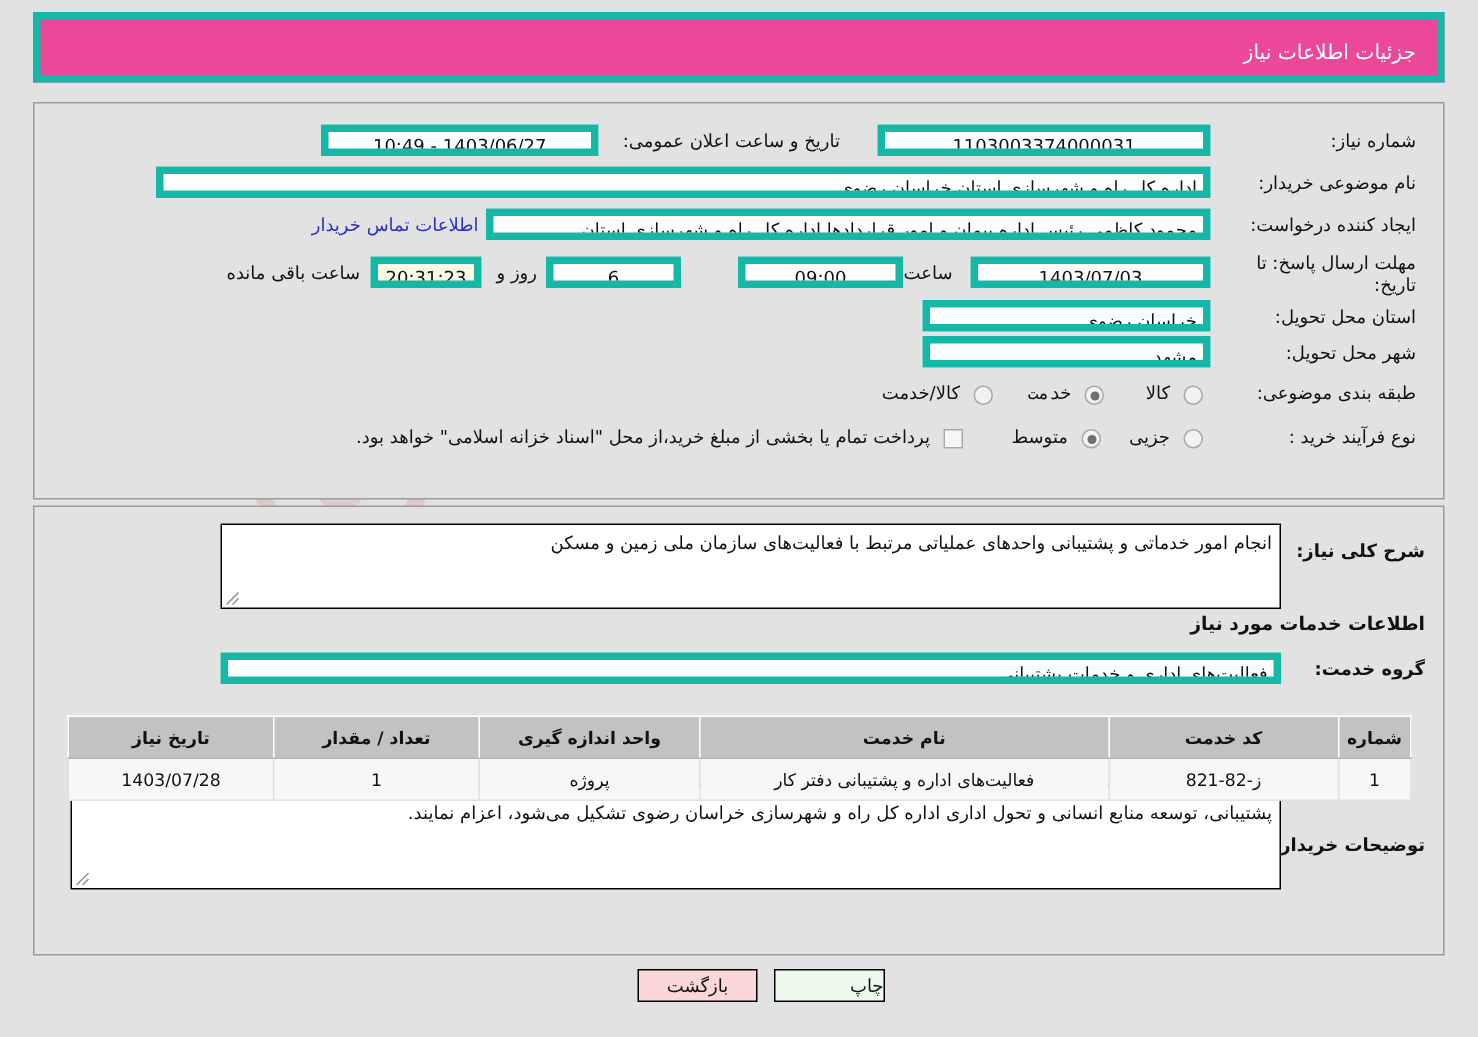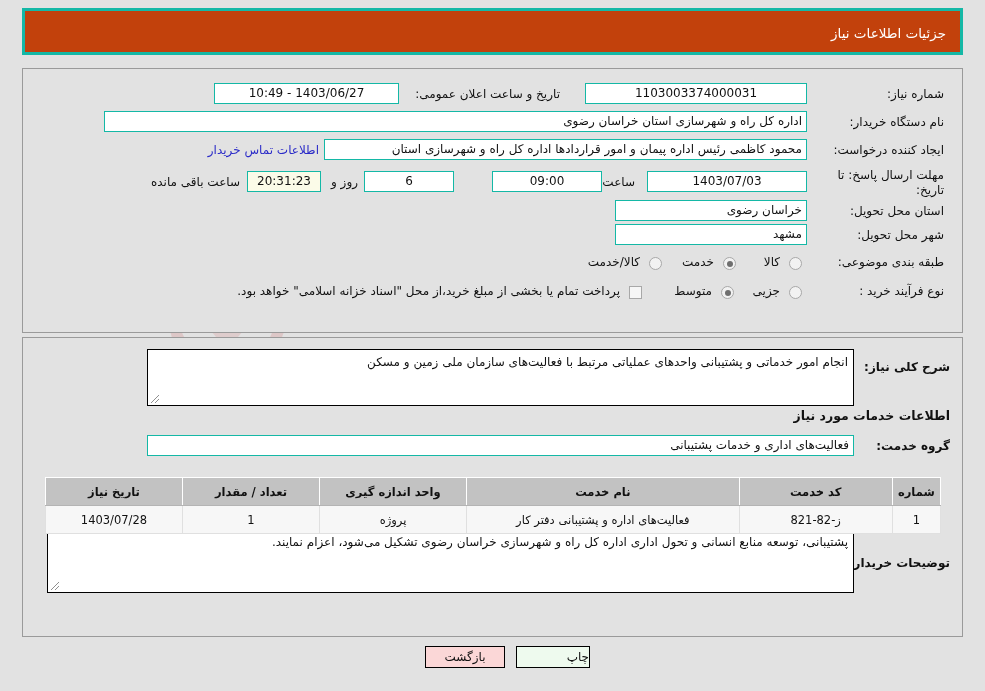--- a/index.html
+++ b/index.html
@@ -36,22 +36,22 @@
     direction:ltr;
     letter-spacing:-1px;
     white-space:nowrap;
   }
   .wm-text .net{color:rgba(150,150,150,0.28);}
   
   .page-header{
     position:absolute;
     left:22px;top:8px;
     width:941px;height:47px;
-    background:#c2410c;
-    border:3px solid #14b8a6;
+    background:#ec4899;
+    border:5px solid #14b8a6;
     box-sizing:border-box;
     z-index:3;
   }
   .page-header .title{
     position:absolute;
     right:14px;top:14px;
     color:#ffffff;
     font-size:13.5px;
   }
   
@@ -70,21 +70,21 @@
   .lbl{
     position:absolute;
     text-align:right;
     white-space:nowrap;
     font-size:12px;
     color:#111;
   }
   .fld{
     position:absolute;
     background:#ffffff;
-    border:1px solid #14b8a6;
+    border:5px solid #14b8a6;
     box-sizing:border-box;
     height:21px;
     line-height:19px;
     padding:0 4px;
     font-size:12px;
     color:#111;
     overflow:hidden;
     white-space:nowrap;
     text-overflow:clip;
   }
@@ -215,21 +215,21 @@
 </div>
 
 <div class="panel" id="panel-main">
 
   <div class="lbl" style="right:18px;top:18px;">شماره نیاز:</div>
   <div class="fld center" style="right:155px;top:14px;width:222px;">1103003374000031</div>
 
   <div class="lbl" style="right:402px;top:18px;">تاریخ و ساعت اعلان عمومی:</div>
   <div class="fld center" style="right:563px;top:14px;width:185px;">1403/06/27 - 10:49</div>
 
-  <div class="lbl" style="right:18px;top:46px;">نام دستگاه خریدار:</div>
+  <div class="lbl" style="right:18px;top:46px;">نام موضوعی خریدار:</div>
   <div class="fld right" style="right:155px;top:42px;width:703px;">اداره کل راه و شهرسازی استان خراسان رضوی</div>
 
   <div class="lbl" style="right:18px;top:74px;">ایجاد کننده درخواست:</div>
   <div class="fld right" style="right:155px;top:70px;width:483px;">محمود کاظمی رئیس اداره پیمان و امور قراردادها اداره کل راه و شهرسازی استان</div>
   <div class="link" style="right:643px;top:74px;">اطلاعات تماس خریدار</div>
 
   <div class="lbl" style="right:18px;top:99px;width:130px;line-height:15px;white-space:normal;">مهلت ارسال پاسخ: تا تاریخ:</div>
   <div class="fld center" style="right:155px;top:102px;width:160px;">1403/07/03</div>
   <div class="plain" style="right:327px;top:106px;">ساعت</div>
   <div class="fld center" style="right:360px;top:102px;width:110px;">09:00</div>
@@ -241,21 +241,21 @@
   <div class="lbl" style="right:18px;top:135px;">استان محل تحویل:</div>
   <div class="fld right" style="right:155px;top:131px;width:192px;">خراسان رضوی</div>
 
   <div class="lbl" style="right:18px;top:159px;">شهر محل تحویل:</div>
   <div class="fld right" style="right:155px;top:155px;width:192px;">مشهد</div>
 
   <div class="lbl" style="right:18px;top:186px;">طبقه بندی موضوعی:</div>
   <span class="radio" style="right:160px;top:188px;"></span>
   <span class="plain" style="right:182px;top:186px;">کالا</span>
   <span class="radio on" style="right:226px;top:188px;"></span>
-  <span class="plain" style="right:248px;top:186px;">خدمت</span>
+  <span class="plain" style="right:248px;top:186px;font-family:Liberation Mono, monospace;">خدمت</span>
   <span class="radio" style="right:300px;top:188px;"></span>
   <span class="plain" style="right:322px;top:186px;">کالا/خدمت</span>
 
   <div class="lbl" style="right:18px;top:215px;">نوع فرآیند خرید :</div>
   <span class="radio" style="right:160px;top:217px;"></span>
   <span class="plain" style="right:182px;top:215px;">جزیی</span>
   <span class="radio on" style="right:228px;top:217px;"></span>
   <span class="plain" style="right:250px;top:215px;">متوسط</span>
   <span class="chk" style="right:320px;top:217px;"></span>
   <span class="plain" style="right:342px;top:215px;">پرداخت تمام یا بخشی از مبلغ خرید،از محل "اسناد خزانه اسلامی" خواهد بود.</span>

